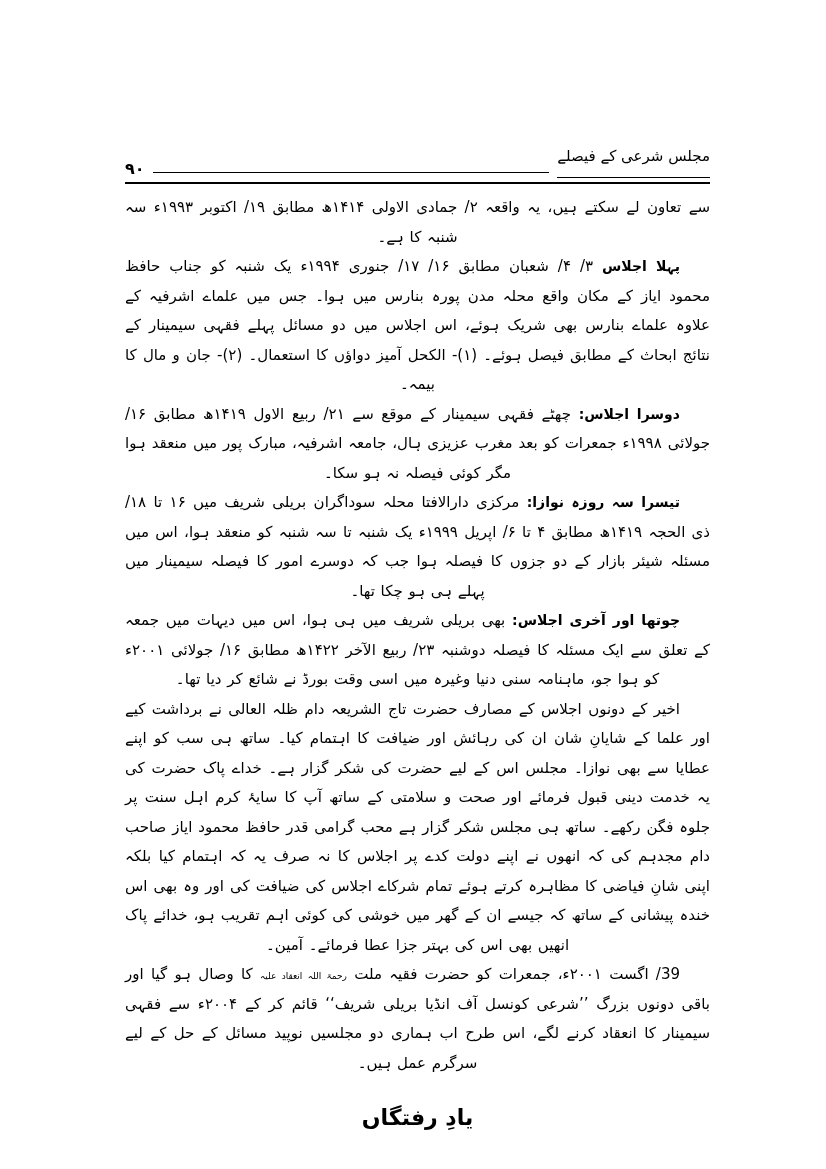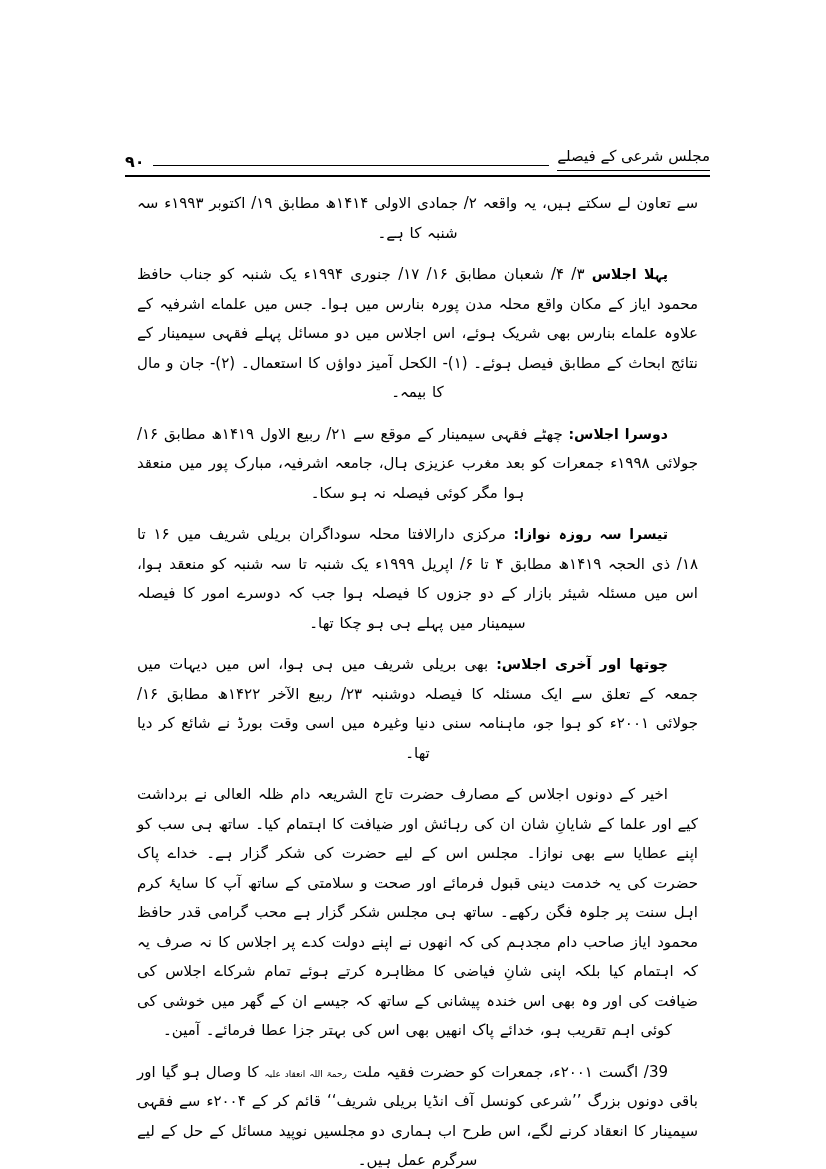--- a/index.html
+++ b/index.html
@@ -31,34 +31,34 @@
     .header-line {
       flex: 1;
       border-bottom: 1.6px solid #000;
       margin-bottom: 5px;
       height: 0;
     }
     .header-title {
       font-size: 15px;
       line-height: 1.4;
       direction: rtl;
-      padding-bottom: 3px;
+      padding-bottom: 10px;
       border-bottom: 1.6px solid #000;
     }
     .header-full-rule {
       border-top: 2px solid #000;
       margin-top: 4px;
     }
     
     .body-text {
       direction: rtl;
       margin-top: 9px;
     }
     .body-para {
-      margin: 12px;
+      margin: 0;
       font-size: 15px;
       line-height: 29.5px;
       text-align: justify;
       text-align-last: center;
       text-indent: 30px;
       word-spacing: 1px;
     }
     .body-para.no-indent { text-indent: 0; }
     .body-para.center-line {
       text-align: center;

